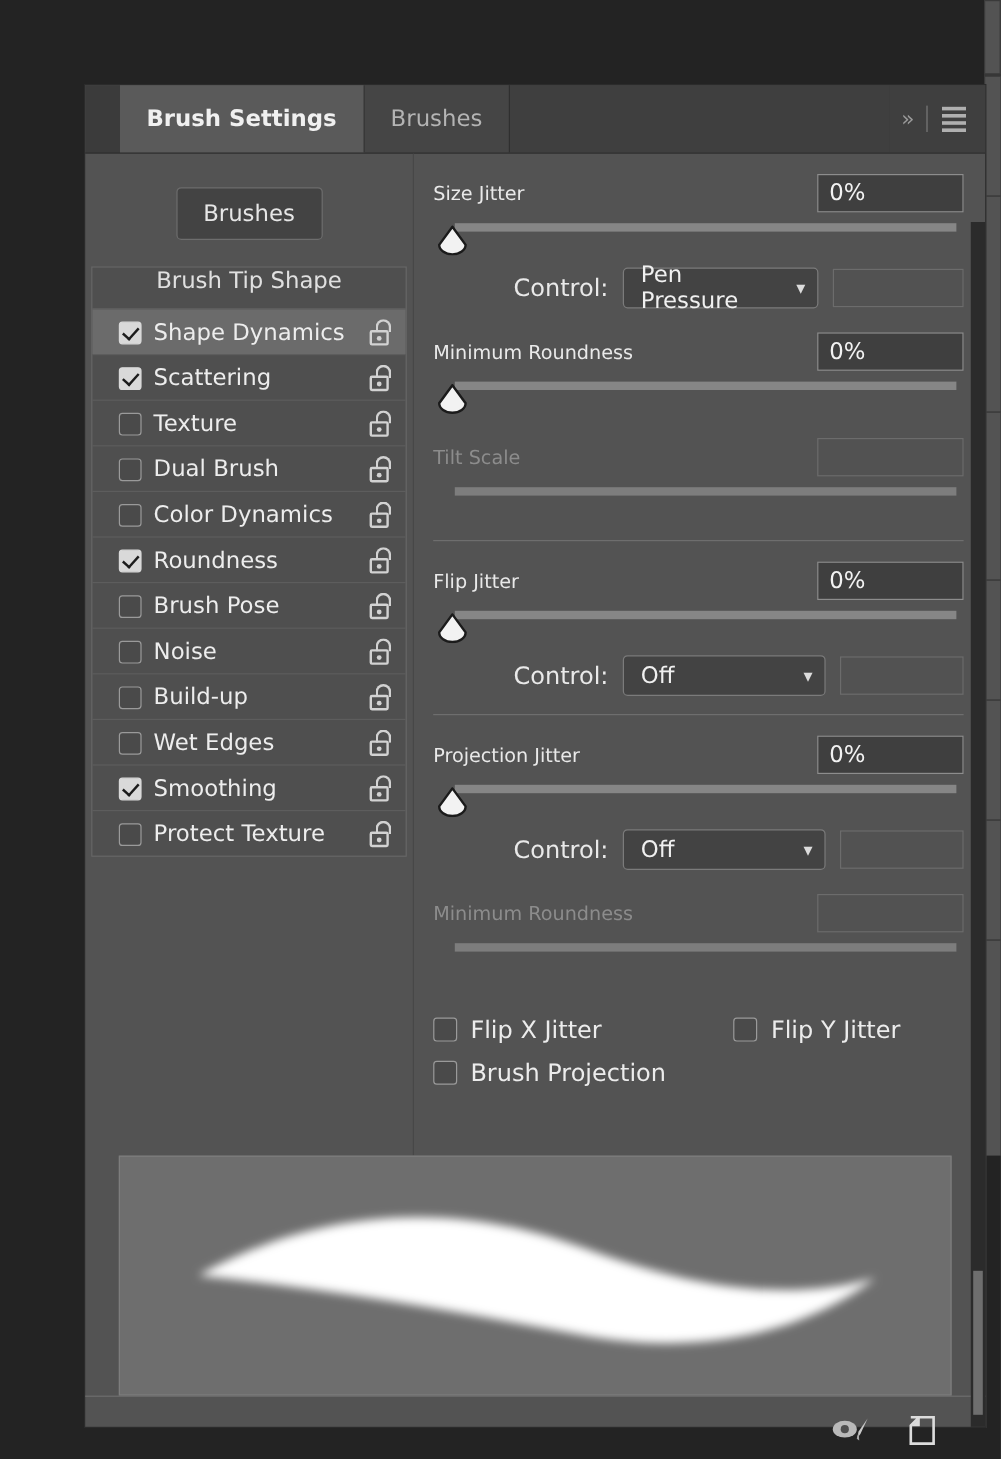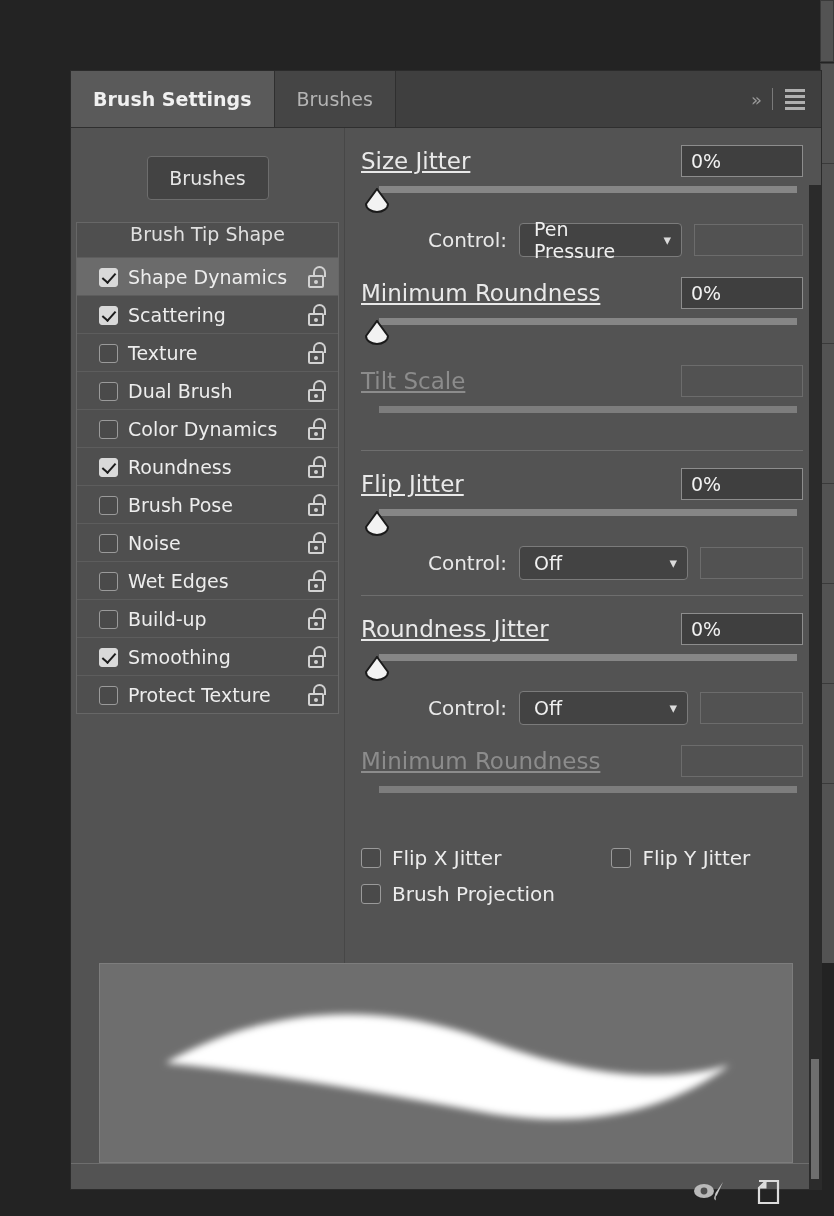--- a/index.html
+++ b/index.html
@@ -61,20 +61,21 @@
     color: #b4b4b4;
     background: #454545;
     border-right: 1px solid #2f2f2f;
     cursor: pointer;
     white-space: nowrap;
   }
   .tab.active {
     background: #5a5a5a;
     color: #f0f0f0;
     font-weight: bold;
+    margin-left: 29px;
   }
   .tabbar-spacer { flex: 1; background: #3f3f3f; }
   .tabbar-right {
     display: flex;
     align-items: center;
     gap: 12px;
     padding: 0 16px 0 10px;
     background: #3f3f3f;
   }
   .chev-double {
@@ -222,25 +223,24 @@
   .group { position: relative; }
   .group + .group { border-top: 1px solid #6e6e6e; }
 
   .field-row {
     display: flex;
     align-items: center;
     height: 38px;
     margin-top: 14px;
   }
   .field-label {
-    font-size: 23px;
+    font-size: 16px;
     color: #e9e9e9;
     flex: 1;
     white-space: nowrap;
-    text-decoration: underline;
   }
   .field-label.dim { color: #8c8c8c; }
 
   .numbox {
     width: 122px;
     height: 32px;
     background: #3f3f3f;
     border: 1px solid #8d8d8d;
     color: #f2f2f2;
     font-size: 19px;
@@ -480,30 +480,30 @@
                 <span class="cb"></span>
                 <span class="dyn-label">Noise</span>
                 <span class="lock">
                   <span class="shackle"></span>
                   <span class="bodyb"></span>
                   <span class="kh"></span>
                 </span>
               </div>
               <div class="dyn-row">
                 <span class="cb"></span>
+                <span class="dyn-label">Build-up</span>
+                <span class="lock">
+                  <span class="shackle"></span>
+                  <span class="bodyb"></span>
+                  <span class="kh"></span>
+                </span>
+              </div>
+              <div class="dyn-row">
+                <span class="cb"></span>
                 <span class="dyn-label">Wet Edges</span>
-                <span class="lock">
-                  <span class="shackle"></span>
-                  <span class="bodyb"></span>
-                  <span class="kh"></span>
-                </span>
-              </div>
-              <div class="dyn-row">
-                <span class="cb"></span>
-                <span class="dyn-label">Build-up</span>
                 <span class="lock">
                   <span class="shackle"></span>
                   <span class="bodyb"></span>
                   <span class="kh"></span>
                 </span>
               </div>
               <div class="dyn-row">
                 <span class="cb on"></span>
                 <span class="dyn-label">Smoothing</span>
                 <span class="lock">
@@ -597,21 +597,21 @@
             <div class="select w-off">
               <span>Off</span>
               <span class="sel-caret">▾</span>
             </div>
             <div class="aux-box"></div>
           </div>
         </div>
 
         <div class="group">
           <div class="field-row">
-            <span class="field-label">Roundness Jitter</span>
+            <span class="field-label">Projection Jitter</span>
             <div class="numbox">
               <span>0%</span>
             </div>
           </div>
           <div class="slider">
             <div class="track"></div>
             <div class="thumb">
               <svg viewBox="0 0 26 25">
                   <path d="M13 1 L24 16 A11 8 0 0 1 2 16 Z" fill="#f2f2f2" stroke="#1b1b1b" stroke-width="2"></path>
                 </svg>

